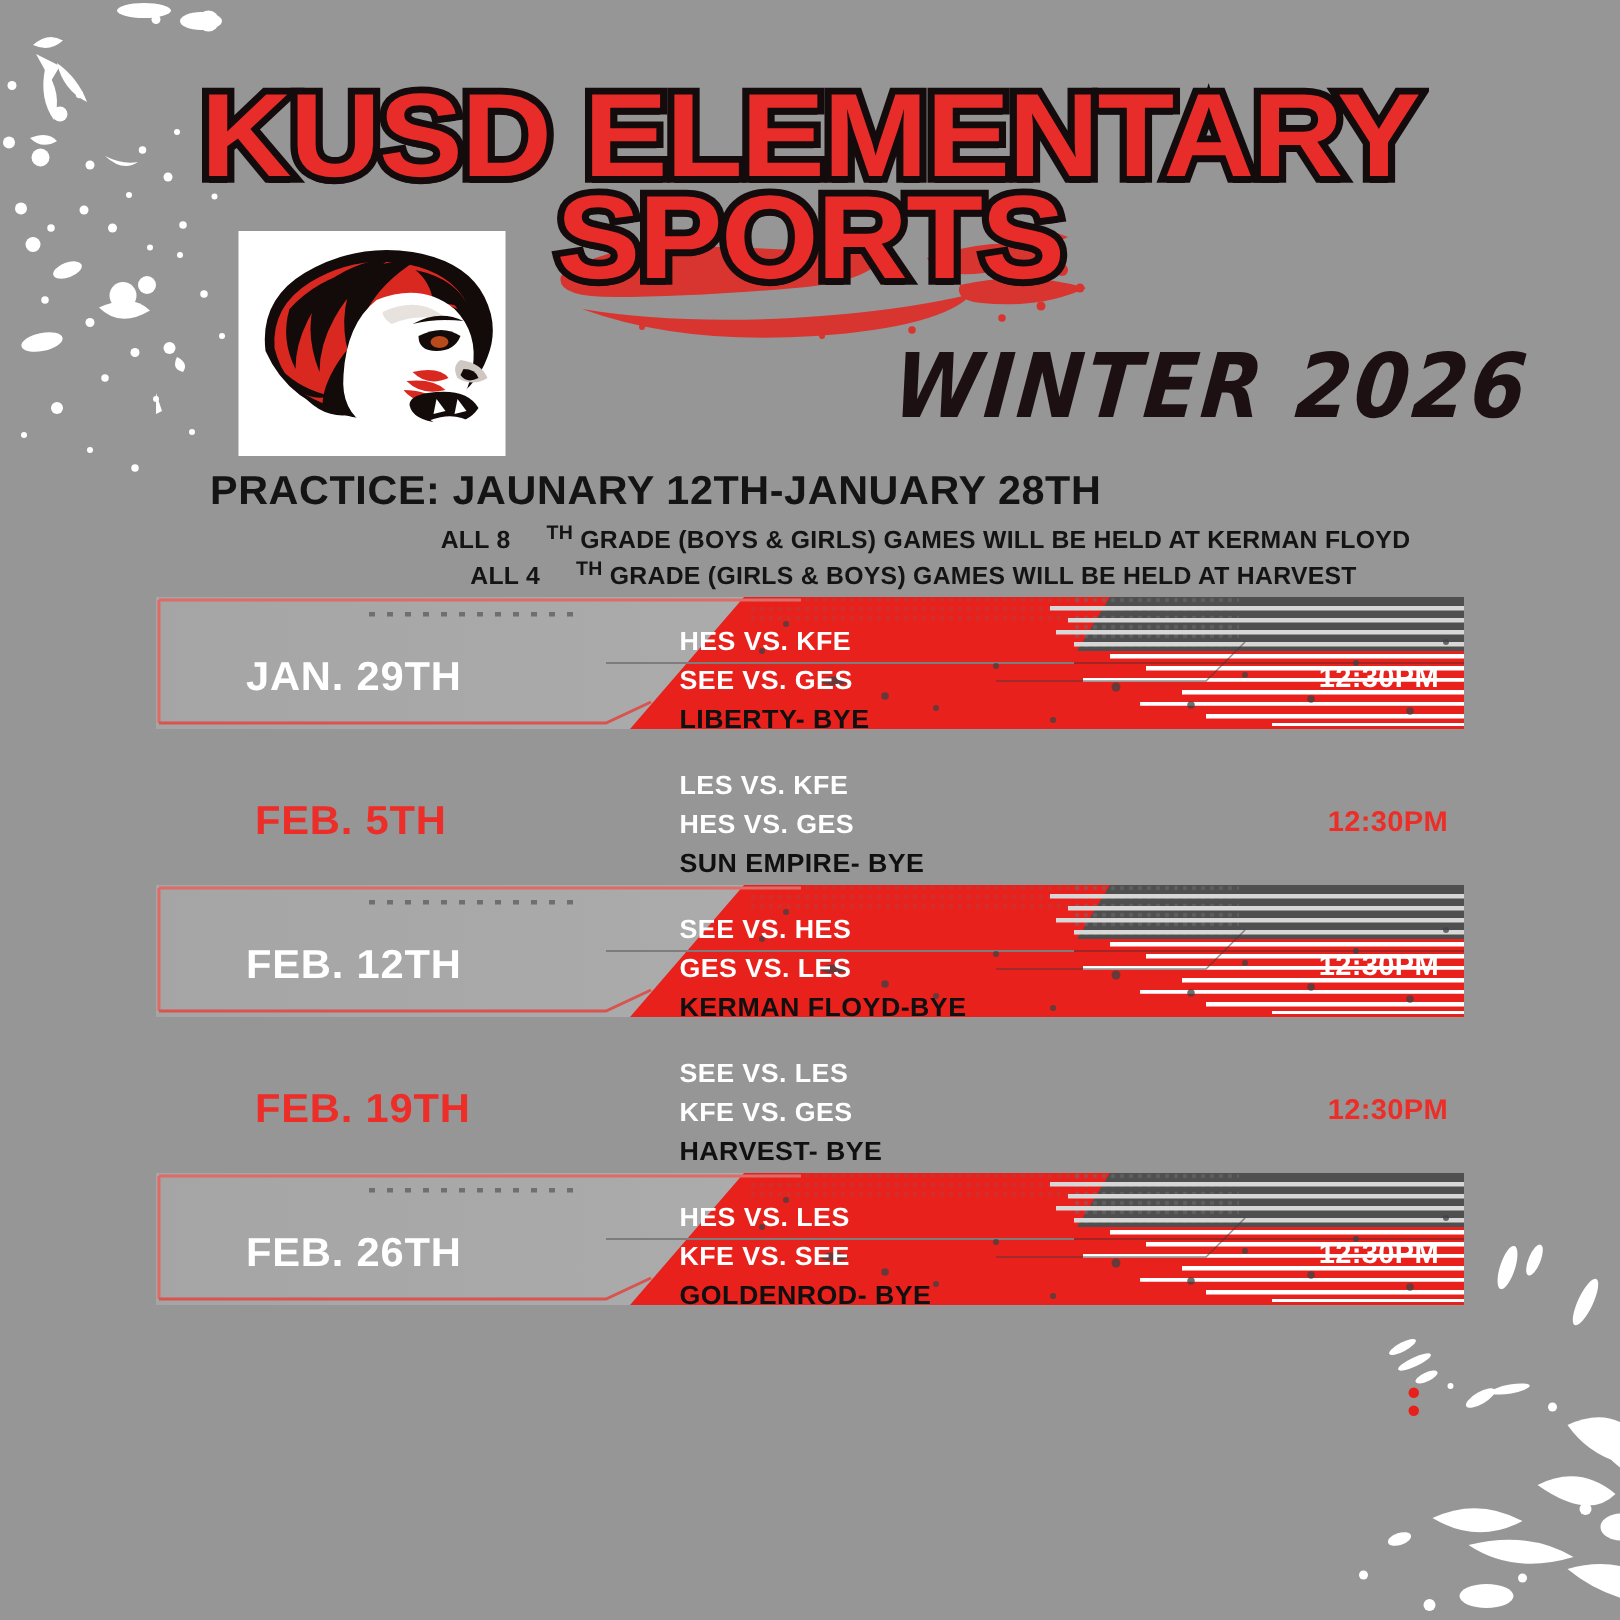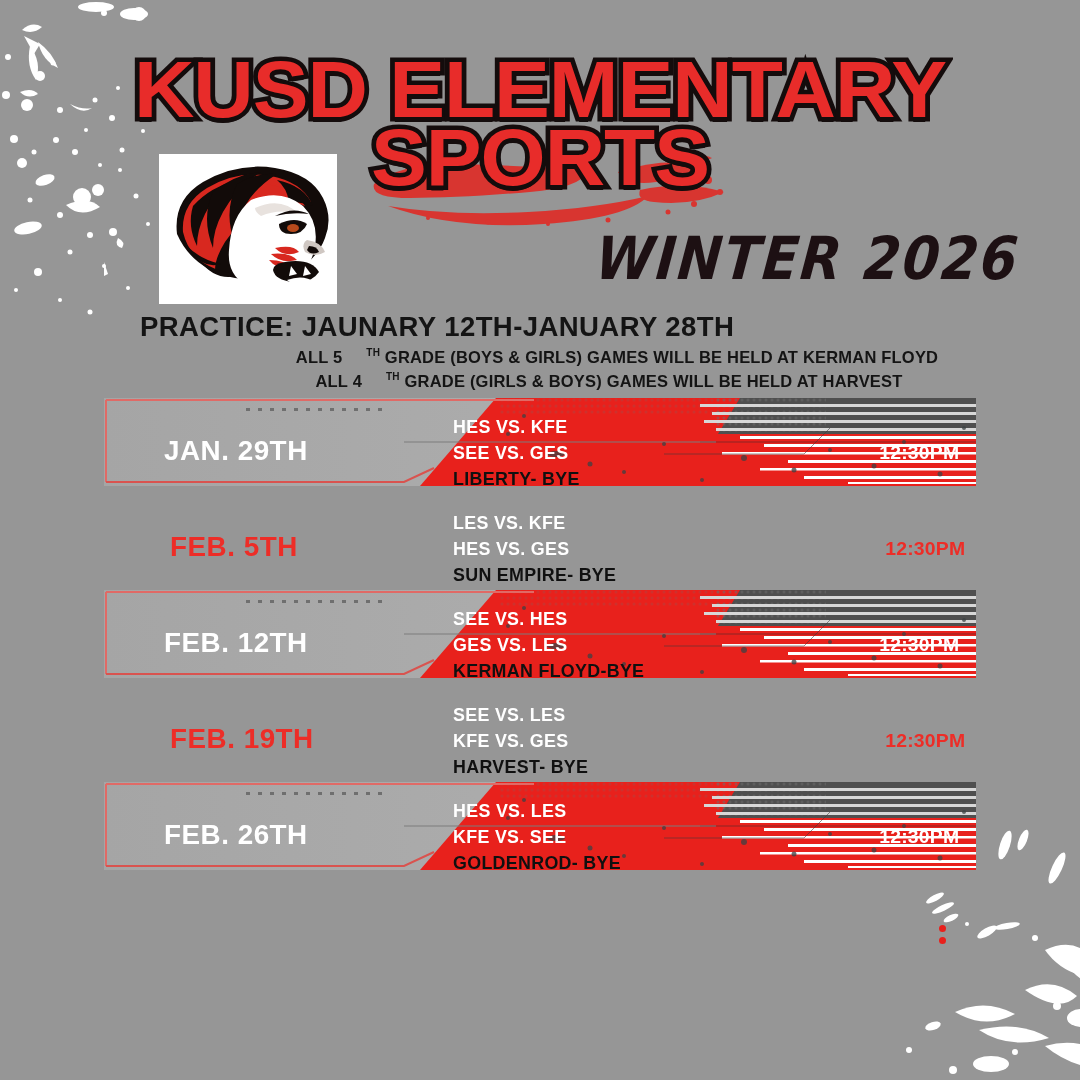--- a/index.html
+++ b/index.html
@@ -51,21 +51,21 @@
 
   .practice{
     position:absolute;left:140px;top:312px;
     font-size:27px;font-weight:bold;color:#141414;
     letter-spacing:.4px;transform:scaleX(1.02);transform-origin:left center;
   }
   .note{
     position:absolute;width:1080px;text-align:center;
     font-size:16.5px;font-weight:bold;color:#141414;letter-spacing:.2px;
   }
-  .note sup{font-size:10px;vertical-align:super;margin-left:24px;}
+  .note sup{font-size:13px;vertical-align:super;margin-left:24px;}
   .note1{top:347px;padding-left:32px;}
   .note2{top:371px;padding-left:24px;}
 
   
   .rows{position:absolute;left:0;top:398px;width:1080px;}
   .row{position:relative;width:1080px;height:96px;}
 
   .banner{position:absolute;left:104px;top:0;width:872px;height:88px;}
   .banner svg{display:block;}
 
@@ -248,21 +248,21 @@
         <path d="M96 110 q14 18 34 22 q-24 8 -38 -8 q-6 -8 4 -14z" fill="#ffffff"></path>
         <path d="M100 120 l10 10 l-12 2 z" fill="#ffffff"></path>
       </g>
     </svg>
   </div>
 
   <div class="winter">WINTER 2026</div>
 
   <div class="practice">PRACTICE: JAUNARY 12TH-JANUARY 28TH</div>
   <div class="note note1">
-    <span>ALL 5</span><sup>TH</sup><span> GRADE (BOYS &amp; GIRLS) GAMES WILL BE HELD AT KERMAN FLOYD</span>
+    <span>ALL 8</span><sup>TH</sup><span> GRADE (BOYS &amp; GIRLS) GAMES WILL BE HELD AT KERMAN FLOYD</span>
   </div>
   <div class="note note2">
     <span>ALL 4</span><sup>TH</sup><span> GRADE (GIRLS &amp; BOYS) GAMES WILL BE HELD AT HARVEST</span>
   </div>
 
   <div class="rows" id="rows">
       <div class="row">
         <div class="banner">
   <svg width="872" height="88" viewBox="0 0 872 88">
     <defs>

